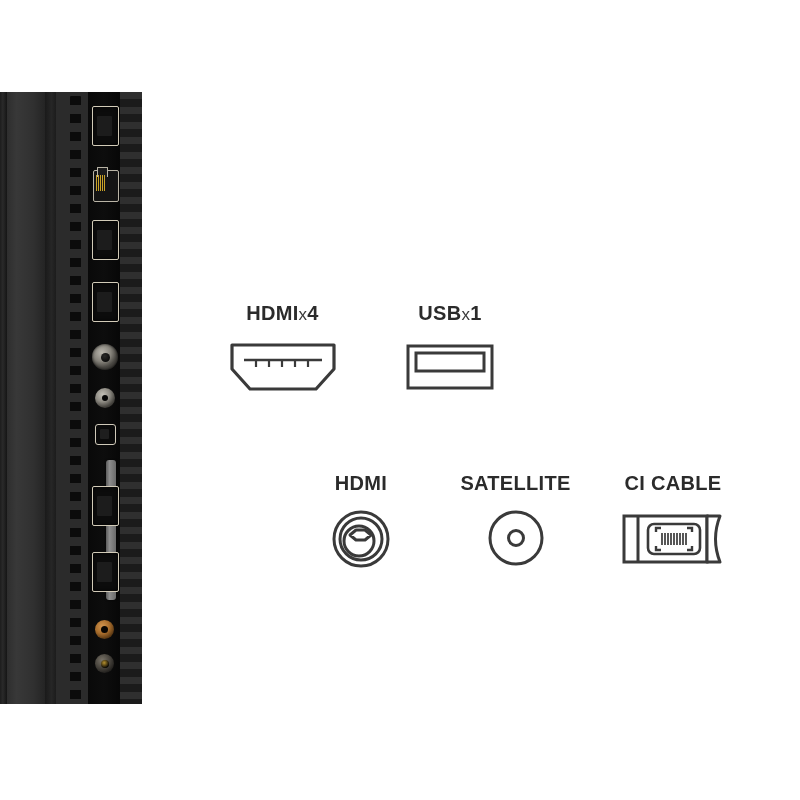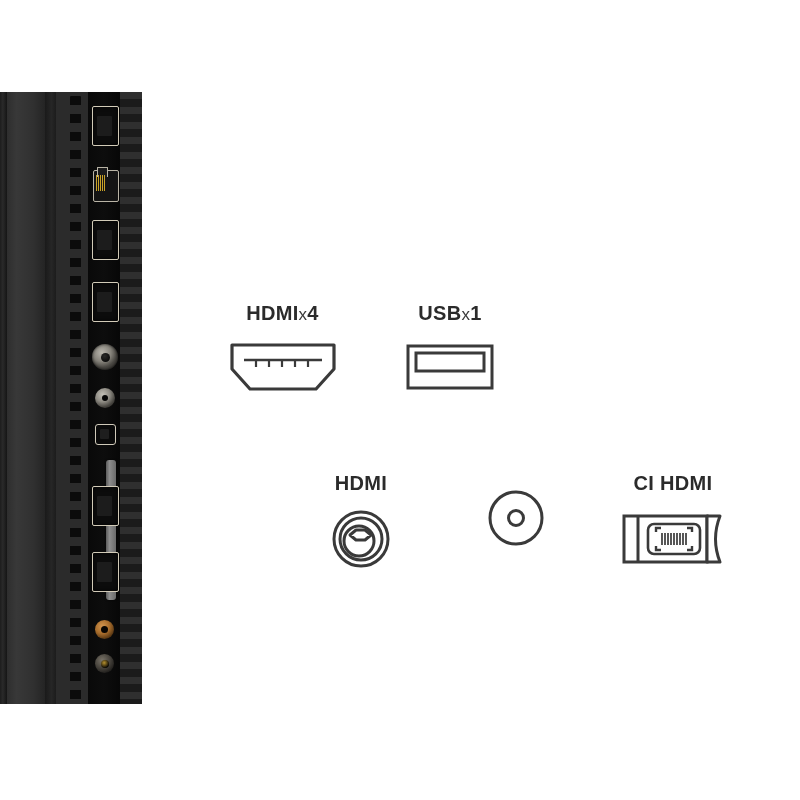--- a/index.html
+++ b/index.html
@@ -302,30 +302,31 @@
       <svg width="60" height="60" viewBox="0 0 60 60" fill="none" aria-hidden="true">
         <circle cx="30" cy="30" r="27" stroke="#3a3a3a" stroke-width="3" fill="#fff"></circle>
         <circle cx="30" cy="30" r="21" stroke="#3a3a3a" stroke-width="3" fill="#fff"></circle>
         <circle cx="28" cy="32" r="15" stroke="#3a3a3a" stroke-width="3" fill="#fff"></circle>
         <path d="M19 26 L25 21 H34 L40 26 L34 31 H25 Z" stroke="#3a3a3a" stroke-width="3" stroke-linejoin="round" fill="#fff"></path>
       </svg>
     </div>
   </div>
 
   <div class="icon-cell" style="left:438px; top:473px; width:155px;">
+    <div class="icon-label"><span>SATELLITE</span></div>
     <div class="icon-art">
       <svg width="58" height="58" viewBox="0 0 58 58" fill="none" aria-hidden="true">
         <circle cx="29" cy="29" r="26" stroke="#3a3a3a" stroke-width="3" fill="#fff"></circle>
         <circle cx="29" cy="29" r="7.5" stroke="#3a3a3a" stroke-width="3" fill="#fff"></circle>
       </svg>
     </div>
   </div>
 
   <div class="icon-cell" style="left:608px; top:473px; width:130px;">
-    <div class="icon-label"><span>CI HDMI</span></div>
+    <div class="icon-label"><span>CI CABLE</span></div>
     <div class="icon-art">
       <svg width="104" height="60" viewBox="0 0 104 60" fill="none" aria-hidden="true">
         <path d="M3 7 H86 V53 H3 Z" stroke="#3a3a3a" stroke-width="3" fill="#fff"></path>
         <line x1="17" y1="7" x2="17" y2="53" stroke="#3a3a3a" stroke-width="3"></line>
         <path d="M86 7 H99 Q90 30 99 53 H86 Z" stroke="#3a3a3a" stroke-width="3" stroke-linejoin="round" fill="#fff"></path>
         <rect x="27" y="15" width="52" height="30" rx="6" stroke="#3a3a3a" stroke-width="2.6" fill="#fff"></rect>
         <path d="M35 23 V19 H40" stroke="#3a3a3a" stroke-width="2.4" fill="none"></path>
         <path d="M71 23 V19 H66" stroke="#3a3a3a" stroke-width="2.4" fill="none"></path>
         <path d="M35 37 V41 H40" stroke="#3a3a3a" stroke-width="2.4" fill="none"></path>
         <path d="M71 37 V41 H66" stroke="#3a3a3a" stroke-width="2.4" fill="none"></path>

